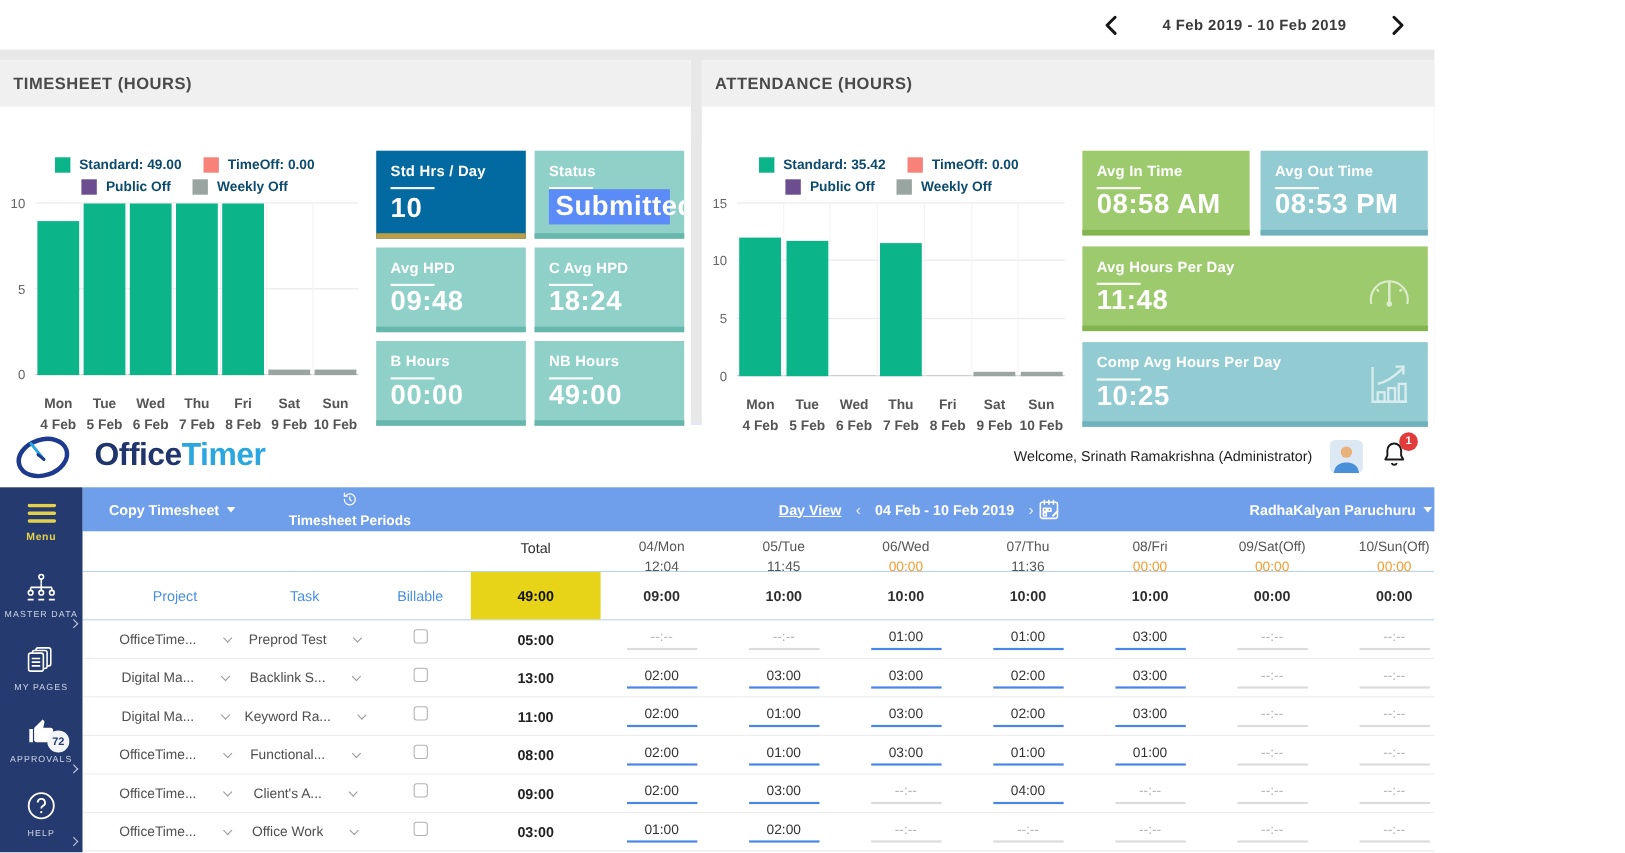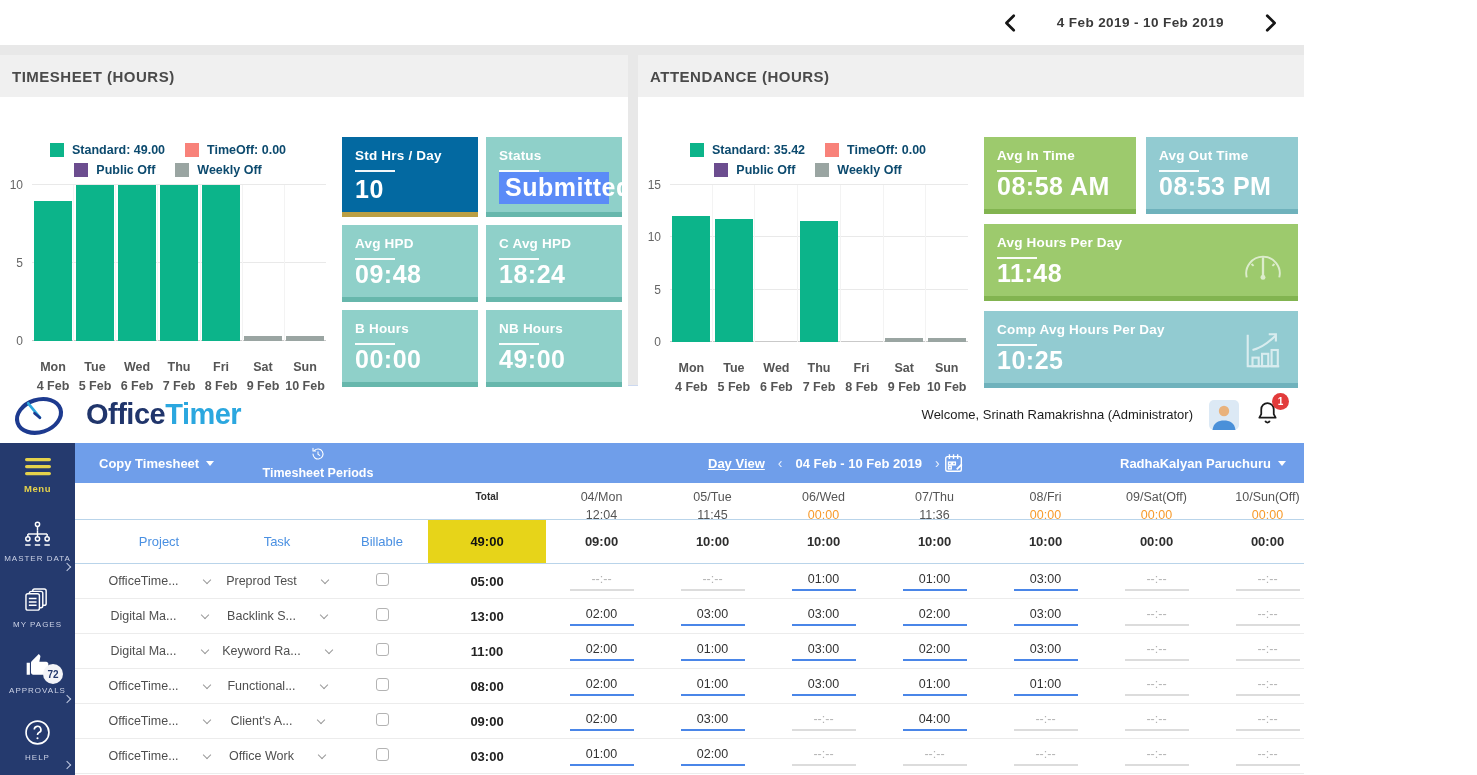--- a/index.html
+++ b/index.html
@@ -81,30 +81,30 @@
 
   .bluebar { margin-left:75px; height:40px; background:#6f9eea; position:relative; color:#fff; font-size:13px; font-weight:bold; }
   .tb-item { display:flex; align-items:center; cursor:pointer; white-space:nowrap; }
   .tb-copy { position:absolute; left:24px; top:0; bottom:0; }
   .tb-periods { position:absolute; left:178px; top:3px; width:130px; flex-direction:column; gap:1px; font-size:12.5px; }
   .tb-periods .icon svg { width:16px; height:16px; }
   .tb-center { position:absolute; left:633px; top:0; bottom:0; display:flex; align-items:center; gap:13px; }
   .tb-dayview { text-decoration:underline; cursor:pointer; }
   .tb-mini-arrow { font-weight:normal; opacity:.85; cursor:pointer; font-size:14px; }
   .tb-cal { position:absolute; left:868px; top:0; bottom:0; }
-  .tb-user { position:absolute; right:18px; top:0; bottom:0; }
+  .tb-user { position:absolute; right:2px; top:0; bottom:0; }
   .caret-dn { width:0; height:0; border-left:4px solid transparent; border-right:4px solid transparent; border-top:5px solid #fff; margin-left:7px; display:inline-block; }
 
   
   .content { margin-left:75px; height:292px; background:#fff; overflow:hidden; }
   .trow { display:grid; grid-template-columns:25px 118px 118px 92px 118px repeat(7,111px); align-items:center; }
   .thead-a { height:37px; border-bottom:1px solid #b9d4ea; align-items:start; padding-top:6px; }
   .thead-b { height:44px; border-bottom:1px solid #b9d4ea; }
   .trow.data { height:35px; border-bottom:1px solid #ececec; }
-  .total-label { text-align:center; font-size:10px; font-weight:bold; color:#2e2e2e; padding-top:2px; }
+  .total-label { text-align:center; font-size:13px; font-weight:normal; color:#2e2e2e; padding-top:2px; }
   .day-head { text-align:center; font-size:12.5px; color:#555; line-height:1.4; }
   .day-val.zero { color:#f79b2d; }
   .col-link { text-align:center; font-size:13px; color:#4a90e2; cursor:pointer; }
   .grand-total { height:100%; background:#e7d419; display:flex; align-items:center; justify-content:center; font-size:13px; font-weight:bold; color:#111; }
   .day-total { text-align:center; font-size:13px; font-weight:bold; color:#2e2e2e; }
   .cell-select { display:flex; align-items:center; justify-content:center; gap:25px; font-size:12.5px; color:#4f4f4f; cursor:pointer; }
   .caret-sm { width:6px; height:6px; border-right:1.5px solid #9a9a9a; border-bottom:1.5px solid #9a9a9a; transform:rotate(45deg); margin-top:-3px; flex:none; }
   .cb-wrap { text-align:center; }
   .checkbox { display:inline-block; width:13px; height:13px; border:1px solid #b3b3b3; border-radius:3px; background:#fff; cursor:pointer; }
   .row-total { text-align:center; font-size:13px; font-weight:bold; color:#222; }

